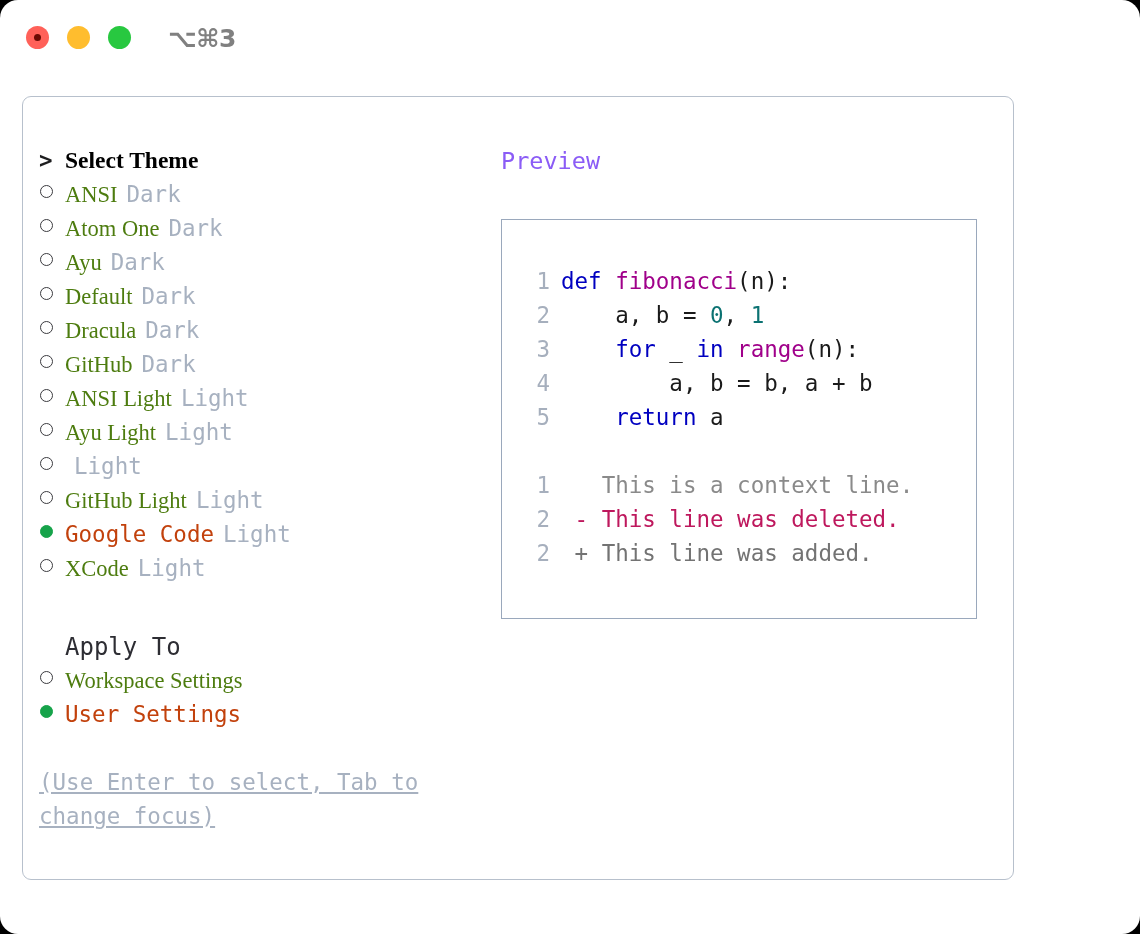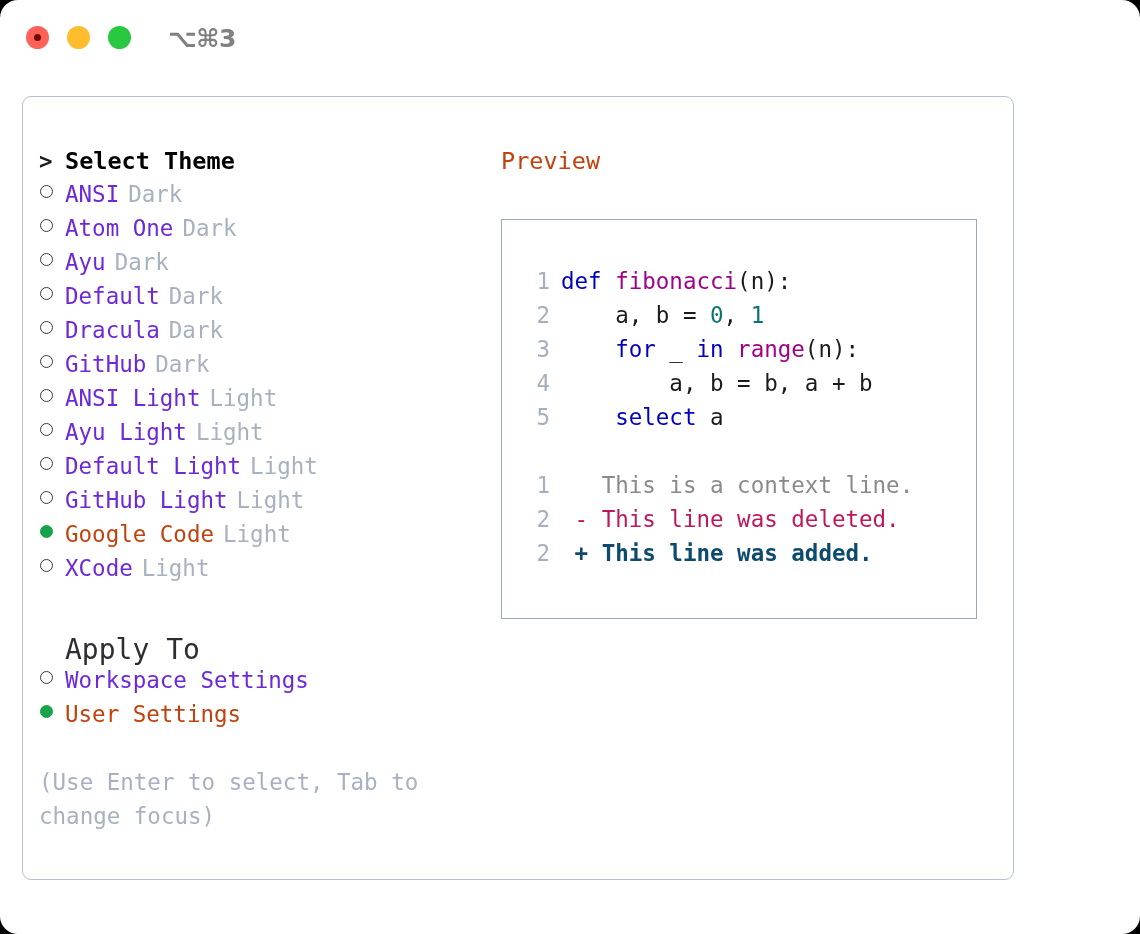--- a/index.html
+++ b/index.html
@@ -123,54 +123,56 @@
   }
   .bullet-filled {
     background: #16a34a;
     border: 1.6px solid #16a34a;
   }
 
   .heading {
     font-weight: 700;
     font-size: 23.5px;
     color: #000000;
+    font-family: Liberation Serif, serif;
   }
   .caret {
     font-weight: 700;
   }
 
-  .label        { color: #6d28d9; }
+  .label        { color: #4d7c0f; font-family: Liberation Serif, serif; }
   .label-green  { color: #c2410c; }
   .tag          { color: #a7b1c0; margin-left: 9px; text-align: right; }
 
   .section-gap { height: 44px; }
   .subheading {
     color: #2d2d33;
-    font-size: 28px;
+    font-size: 24px;
   }
 
   .hint {
     margin-top: 30px;
     color: #a7b1c0;
     font-size: 22.5px;
     line-height: 34px;
     width: 410px;
     white-space: pre-wrap;
+    text-decoration: underline;
   }
 
   
   .right-col {
     position: absolute;
     left: 478px;
     top: 50px;
     width: 490px;
   }
   .preview-title {
     font-size: 23.5px;
-    color: #c2410c;
+    color: #8b5cf6;
     height: 34px;
     line-height: 28px;
   }
   .preview-box {
     margin-top: 38px;
     width: 476px;
     height: 400px;
     border: 1.5px solid #9aa8bc;
     box-sizing: border-box;
     padding: 44px 0 0 18px;
@@ -195,21 +197,21 @@
 
   
   .tok-kw   { color: #0000c0; }
   .tok-fn   { color: #a0008a; }
   .tok-num  { color: #0b7272; }
   .tok-pln  { color: #1a1a1a; }
 
   .diff-gap { height: 34px; }
   .diff-ctx { color: #8a8a8a; text-align: right; }
   .diff-del { color: #be185d; }
-  .diff-add { color: #0c4a6e; font-weight: bold; }
+  .diff-add { color: #737373; }
 </style>
 </head>
 <body>
 
 <div class="window">
 
   <div class="titlebar">
     <div class="traffic">
       <span class="dot dot-red"></span>
       <span class="dot dot-yellow"></span>
@@ -229,21 +231,21 @@
 
       <div id="theme-items">
           <div class="row"><span class="marker"><span class="bullet-dot bullet-hollow"></span></span><span class="label">ANSI</span><span class="tag">Dark</span></div>
           <div class="row"><span class="marker"><span class="bullet-dot bullet-hollow"></span></span><span class="label">Atom One</span><span class="tag">Dark</span></div>
           <div class="row"><span class="marker"><span class="bullet-dot bullet-hollow"></span></span><span class="label">Ayu</span><span class="tag">Dark</span></div>
           <div class="row"><span class="marker"><span class="bullet-dot bullet-hollow"></span></span><span class="label">Default</span><span class="tag">Dark</span></div>
           <div class="row"><span class="marker"><span class="bullet-dot bullet-hollow"></span></span><span class="label">Dracula</span><span class="tag">Dark</span></div>
           <div class="row"><span class="marker"><span class="bullet-dot bullet-hollow"></span></span><span class="label">GitHub</span><span class="tag">Dark</span></div>
           <div class="row"><span class="marker"><span class="bullet-dot bullet-hollow"></span></span><span class="label">ANSI Light</span><span class="tag">Light</span></div>
           <div class="row"><span class="marker"><span class="bullet-dot bullet-hollow"></span></span><span class="label">Ayu Light</span><span class="tag">Light</span></div>
-          <div class="row"><span class="marker"><span class="bullet-dot bullet-hollow"></span></span><span class="label">Default Light</span><span class="tag">Light</span></div>
+          <div class="row"><span class="marker"><span class="bullet-dot bullet-hollow"></span></span><span class="tag">Light</span></div>
           <div class="row"><span class="marker"><span class="bullet-dot bullet-hollow"></span></span><span class="label">GitHub Light</span><span class="tag">Light</span></div>
           <div class="row"><span class="marker"><span class="bullet-dot bullet-filled"></span></span><span class="label-green">Google Code</span><span class="tag">Light</span></div>
           <div class="row"><span class="marker"><span class="bullet-dot bullet-hollow"></span></span><span class="label">XCode</span><span class="tag">Light</span></div>
         </div>
 
       <div class="section-gap"></div>
 
       <div class="row">
         <span class="marker"></span>
         <span class="subheading">Apply To</span>
@@ -260,21 +262,21 @@
 
     <div class="right-col">
       <div class="preview-title">Preview</div>
 
       <div class="preview-box">
         <div id="code-block">
             <div class="code-line"><span class="lineno">1</span><span class="code-text"><span class="tok-kw">def</span><span class="tok-pln"> </span><span class="tok-fn">fibonacci</span><span class="tok-pln">(n):</span></span></div>
             <div class="code-line"><span class="lineno">2</span><span class="code-text"><span class="tok-pln">    a, b = </span><span class="tok-num">0</span><span class="tok-pln">, </span><span class="tok-num">1</span></span></div>
             <div class="code-line"><span class="lineno">3</span><span class="code-text"><span class="tok-pln">    </span><span class="tok-kw">for</span><span class="tok-pln"> _ </span><span class="tok-kw">in</span><span class="tok-pln"> </span><span class="tok-fn">range</span><span class="tok-pln">(n):</span></span></div>
             <div class="code-line"><span class="lineno">4</span><span class="code-text"><span class="tok-pln">        a, b = b, a + b</span></span></div>
-            <div class="code-line"><span class="lineno">5</span><span class="code-text"><span class="tok-pln">    </span><span class="tok-kw">select</span><span class="tok-pln"> a</span></span></div>
+            <div class="code-line"><span class="lineno">5</span><span class="code-text"><span class="tok-pln">    </span><span class="tok-kw">return</span><span class="tok-pln"> a</span></span></div>
           </div>
         <div class="diff-gap"></div>
         <div id="diff-block">
             <div class="code-line"><span class="lineno">1</span><span class="diff-ctx">   This is a context line.</span></div>
             <div class="code-line"><span class="lineno">2</span><span class="diff-del"> - This line was deleted.</span></div>
             <div class="code-line"><span class="lineno">2</span><span class="diff-add"> + This line was added.</span></div>
           </div>
       </div>
     </div>
 

